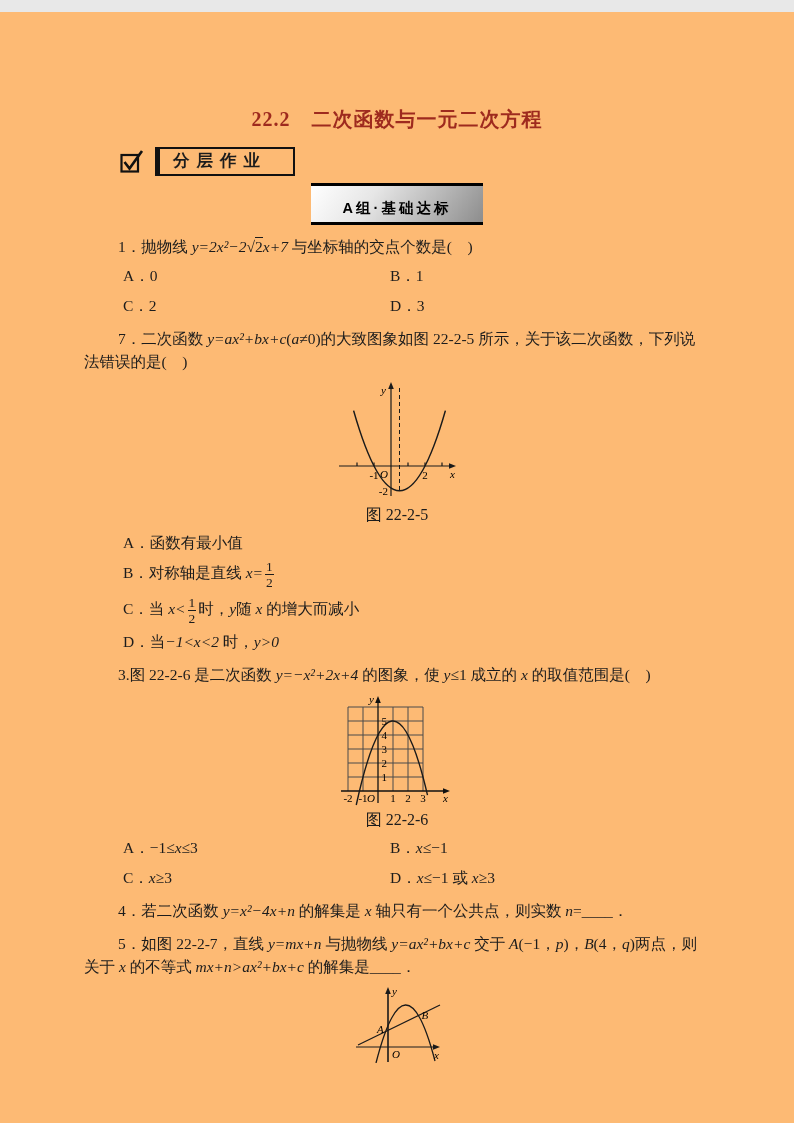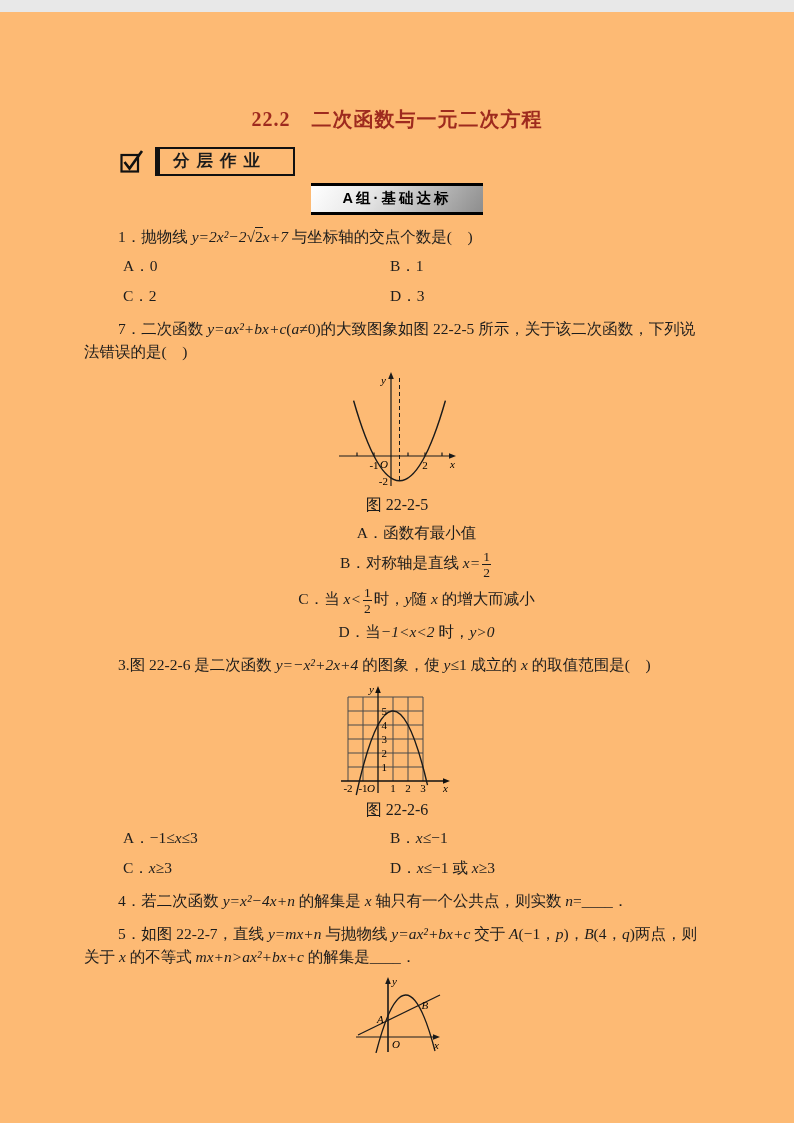--- a/index.html
+++ b/index.html
@@ -9,31 +9,31 @@
     font-family:"Liberation Serif","DejaVu Serif",serif;
     color:#1c1c1c; font-size:15.5px;
   }
   .title { margin:0; padding-top:94px; text-align:center;
     font-size:20px; font-weight:bold; color:#9e2a1e; letter-spacing:1px; }
   .hdr-row { display:flex; align-items:center; gap:9px; margin:13px 0 0 119px; height:30px;text-align:right; }
   .cb { width:27px; height:27px; flex:0 0 auto; }
   .hdr-box { border:2px solid #111; border-left:5px solid #111;
     padding:1px 26px 2px 13px; font-weight:bold; font-size:16.5px; letter-spacing:7px; }
   .banner-wrap { text-align:center; margin-top:7px; }
-  .banner { display:inline-block; min-width:148px; padding:3px 12px 4px;
+  .banner { display:inline-block; min-width:148px; padding:13px 12px 4px;
     border-top:3px solid #000; border-bottom:3px solid #000;
     background:linear-gradient(125deg,#ffffff 0%,#e6e6e6 35%,#8d8d8d 100%);
     font-family:"Liberation Sans","DejaVu Sans",sans-serif;
     font-weight:bold; font-size:14.5px; letter-spacing:3px; color:#000; }
   .para { margin:10px 84px 0; line-height:23px; text-indent:2.2em; }
   .m { font-style:italic; }
   .opts2 { display:grid; grid-template-columns:267px 1fr;
     margin:7px 84px 0 123px; row-gap:8px; line-height:22px; }
   .optlist { margin:7px 84px 0 123px; line-height:22px; }
-  .optlist > div { margin-top:5px;text-align:center; }
+  .optlist > div { margin-top:5px; }
   .frac { display:inline-flex; flex-direction:column; align-items:center;
     vertical-align:middle; line-height:1.12; font-size:13.5px; margin:0 2px; }
   .frac .den { border-top:1px solid #1c1c1c; padding:0 1px; }
   .frac .num { padding:0 1px; }
   .rad { border-top:1.4px solid #1c1c1c; }
   .figwrap { text-align:center; margin-top:5px; line-height:0; }
   .figcap { text-align:center; font-size:16px; line-height:20px; margin-top:1px;
     font-family:Liberation Serif, serif; }
   svg.fig text { font-family:"Liberation Serif","DejaVu Serif",serif; font-size:11px; }
   svg.fig text.it { font-style:italic; }

